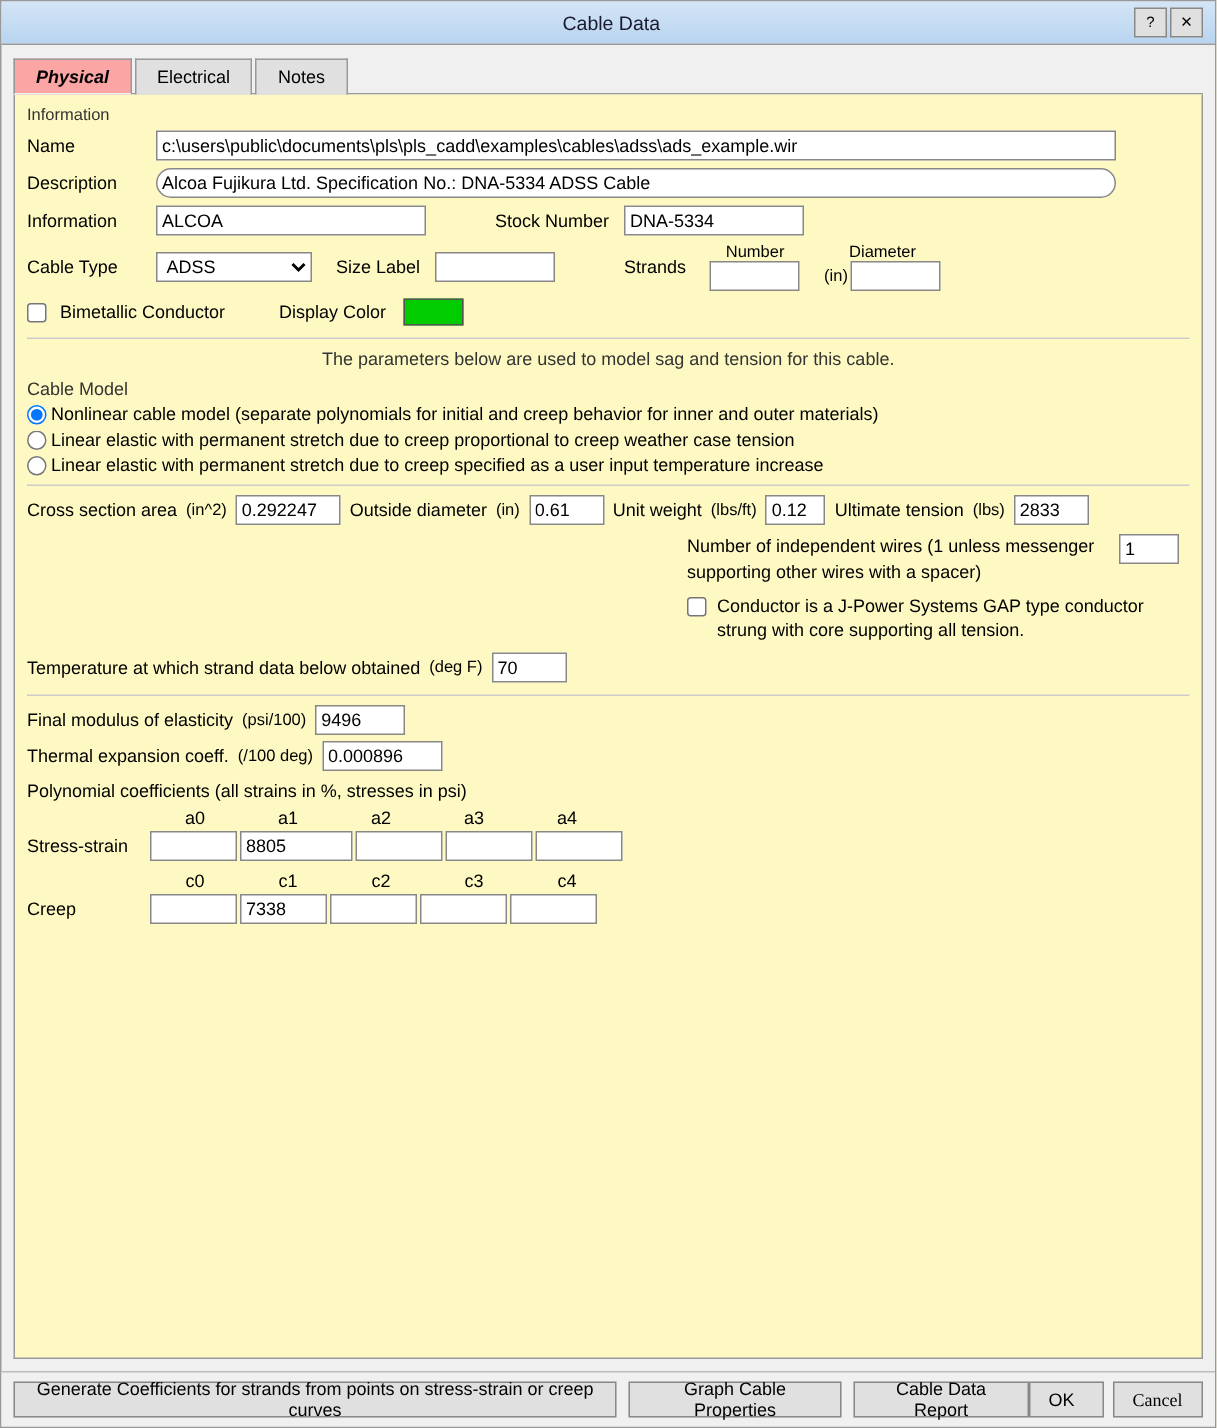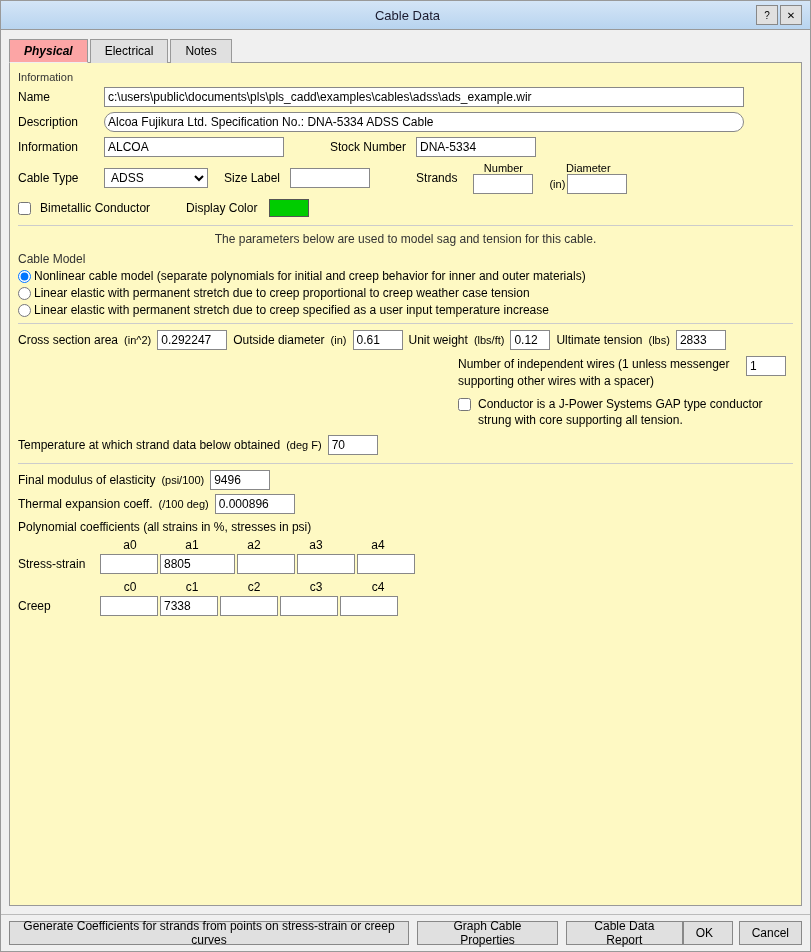--- a/index.html
+++ b/index.html
@@ -44,21 +44,21 @@
     .info-text { text-align: center; font-size: 12px; color: #333; margin-bottom: 6px; }
 
     .radio-row { display: flex; align-items: center; margin-bottom: 3px; font-size: 12px; }
 
     
     .bottom-bar { padding: 6px 8px; display: flex; justify-content: space-between; align-items: center; border-top: 1px solid #bbb; background: #f0f0f0; }
     .bottom-left { display: flex; gap: 8px; }
     .bottom-right { display: flex; gap: 6px; }
     .btn { padding: 3px 12px; border: 1px solid #888; background: #e0e0e0; cursor: pointer; font-size: 12px; height: 24px; display: flex; align-items: center; }
     .btn-ok { min-width: 50px; }
-    .btn-cancel { min-width: 60px; }
+    .btn-cancel { min-width: 60px; font-family: Liberation Serif, serif; }
 
     .divider { border: none; border-top: 1px solid #ccc; margin: 6px 0; }
   </style>
 </head>
 <body>
 
 <div class="window">
 
   <div class="title-bar">
     <div style="width:50px;"></div>

